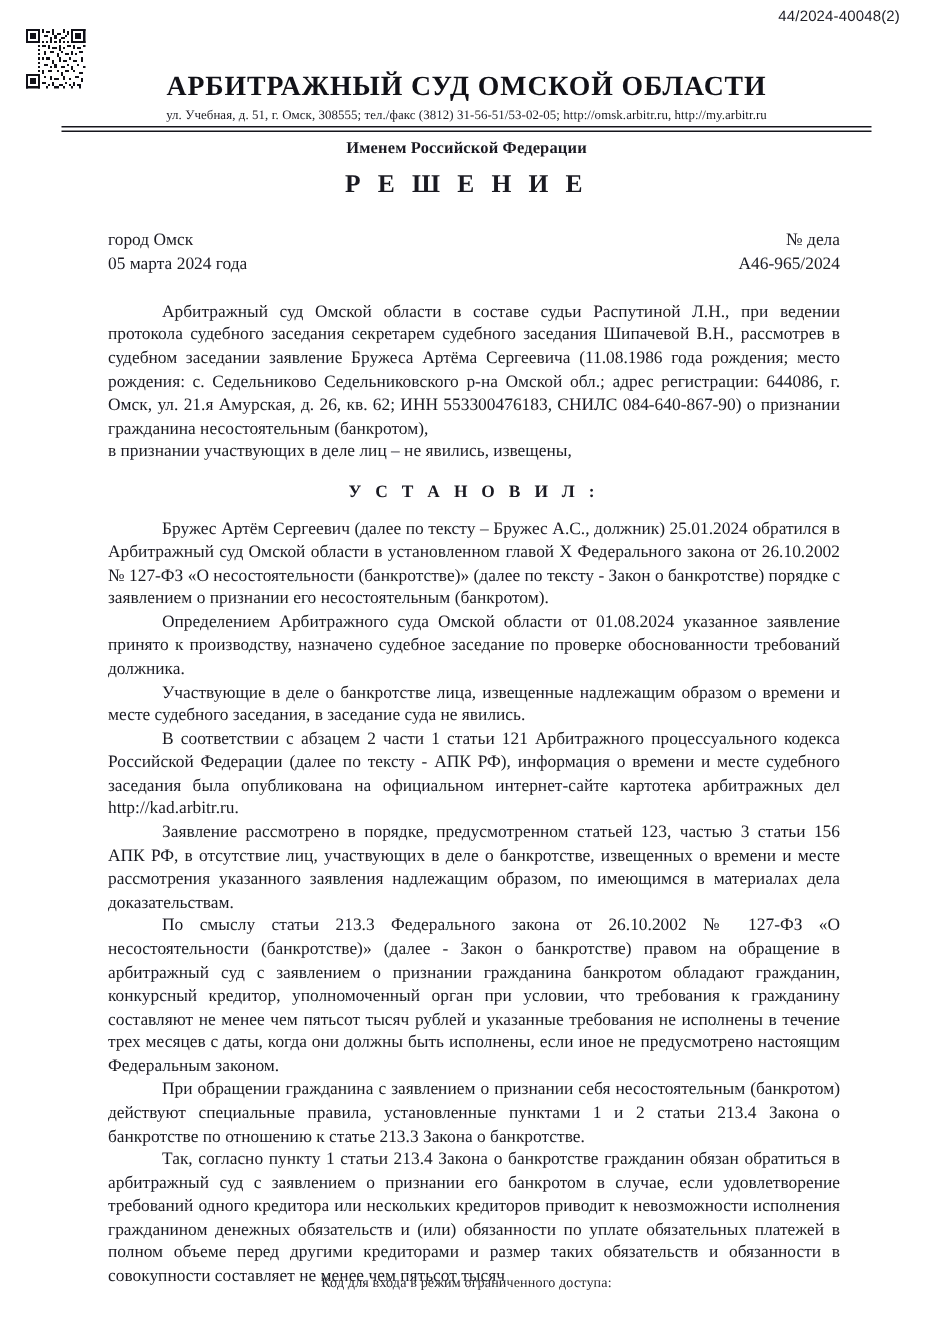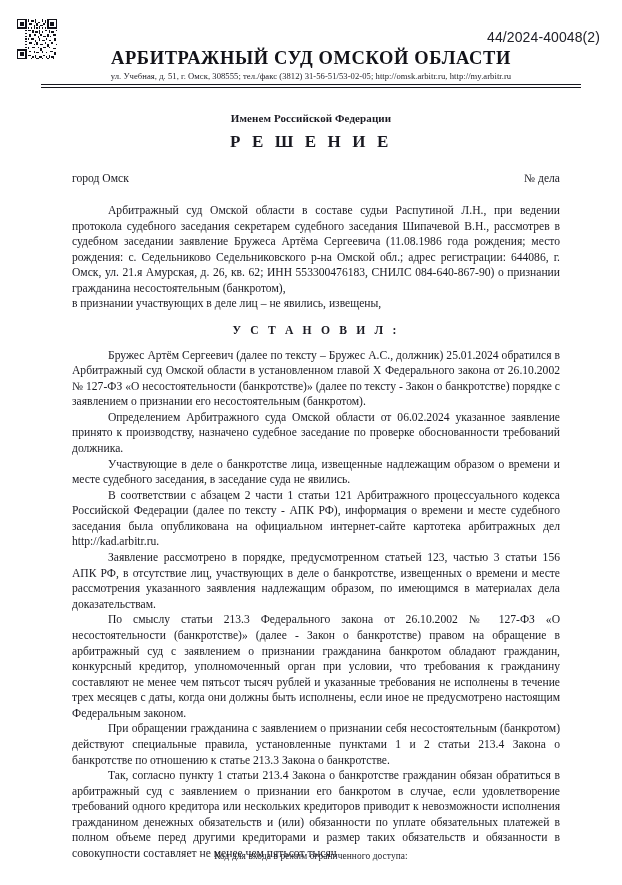--- a/index.html
+++ b/index.html
@@ -34,23 +34,23 @@
     position: absolute;
     left: 17px;
     top: 19px;
     width: 40px;
     height: 40px;
     image-rendering: pixelated;
   }
   .doc-code {
     position: absolute;
     right: 22px;
-    top: 29px;
+    top: 6px;
     font-family: "Liberation Sans", "DejaVu Sans", sans-serif;
-    font-size: 14px;
+    font-size: 10px;
     letter-spacing: 0.1px;
     color: #202028;
     white-space: nowrap;
   }
 
   
   .court-block {
     text-align: center;
     margin-top: 2px;
   }
@@ -82,21 +82,21 @@
     border-top: 0.8px solid #15151c;
     height: 0;
     margin-top: 1.6px;
   }
 
   
   .in-name {
     text-align: center;
     font-weight: bold;
     font-size: 11px;
-    margin-top: 24px;
+    margin-top: 5px;
     letter-spacing: 0.1px;
   }
   .decision-word {
     text-align: center;
     font-weight: bold;
     font-size: 17px;
     letter-spacing: 3.6px;
     margin-top: 8px;
   }
 
@@ -283,30 +283,34 @@
   </div>
 
   <div class="in-name">Именем Российской Федерации</div>
   <div class="decision-word">Р Е Ш Е Н И Е</div>
 
   <div class="meta">
     <div class="meta-row">
       <span class="meta-left">город Омск</span>
       <span class="meta-right">№ дела</span>
     </div>
+    <div class="meta-row">
+      <span class="meta-left">05 марта 2024 года</span>
+      <span class="meta-right">А46-965/2024</span>
+    </div>
   </div>
 
   <div class="body">
     <p>Арбитражный суд Омской области в составе судьи Распутиной Л.Н., при ведении протокола судебного заседания секретарем судебного заседания Шипачевой В.Н., рассмотрев в судебном заседании заявление Бружеса Артёма Сергеевича (11.08.1986 года рождения; место рождения: с. Седельниково Седельниковского р-на Омской обл.; адрес регистрации: 644086, г. Омск, ул. 21.я Амурская, д. 26, кв. 62; ИНН 553300476183, СНИЛС 084-640-867-90) о признании гражданина несостоятельным (банкротом),</p>
     <p class="noindent">в признании участвующих в деле лиц – не явились, извещены,</p>
 
     <div class="ustanovil">У С Т А Н О В И Л :</div>
 
     <p>Бружес Артём Сергеевич (далее по тексту – Бружес А.С., должник) 25.01.2024 обратился в Арбитражный суд Омской области в установленном главой X Федерального закона от 26.10.2002 № 127-ФЗ «О несостоятельности (банкротстве)» (далее по тексту - Закон о банкротстве) порядке с заявлением о признании его несостоятельным (банкротом).</p>
-    <p>Определением Арбитражного суда Омской области от 06.02.2024 указанное заявление принято к производству, назначено судебное заседание по проверке обоснованности требований должника.</p>
+    <p>Определением Арбитражного суда Омской области от 01.08.2024 указанное заявление принято к производству, назначено судебное заседание по проверке обоснованности требований должника.</p>
     <p>Участвующие в деле о банкротстве лица, извещенные надлежащим образом о времени и месте судебного заседания, в заседание суда не явились.</p>
     <p>В соответствии с абзацем 2 части 1 статьи 121 Арбитражного процессуального кодекса Российской Федерации (далее по тексту - АПК РФ), информация о времени и месте судебного заседания была опубликована на официальном интернет-сайте картотека арбитражных дел http://kad.arbitr.ru.</p>
     <p>Заявление рассмотрено в порядке, предусмотренном статьей 123, частью 3 статьи 156 АПК РФ, в отсутствие лиц, участвующих в деле о банкротстве, извещенных о времени и месте рассмотрения указанного заявления надлежащим образом, по имеющимся в материалах дела доказательствам.</p>
     <p>По смыслу статьи 213.3 Федерального закона от 26.10.2002 № 127-ФЗ «О несостоятельности (банкротстве)» (далее - Закон о банкротстве) правом на обращение в арбитражный суд с заявлением о признании гражданина банкротом обладают гражданин, конкурсный кредитор, уполномоченный орган при условии, что требования к гражданину составляют не менее чем пятьсот тысяч рублей и указанные требования не исполнены в течение трех месяцев с даты, когда они должны быть исполнены, если иное не предусмотрено настоящим Федеральным законом.</p>
     <p>При обращении гражданина с заявлением о признании себя несостоятельным (банкротом) действуют специальные правила, установленные пунктами 1 и 2 статьи 213.4 Закона о банкротстве по отношению к статье 213.3 Закона о банкротстве.</p>
     <p>Так, согласно пункту 1 статьи 213.4 Закона о банкротстве гражданин обязан обратиться в арбитражный суд с заявлением о признании его банкротом в случае, если удовлетворение требований одного кредитора или нескольких кредиторов приводит к невозможности исполнения гражданином денежных обязательств и (или) обязанности по уплате обязательных платежей в полном объеме перед другими кредиторами и размер таких обязательств и обязанности в совокупности составляет не менее чем пятьсот тысяч</p>
   </div>
 
   <div class="footer">
     <span class="footer-text">Код для входа в режим ограниченного доступа:</span>

